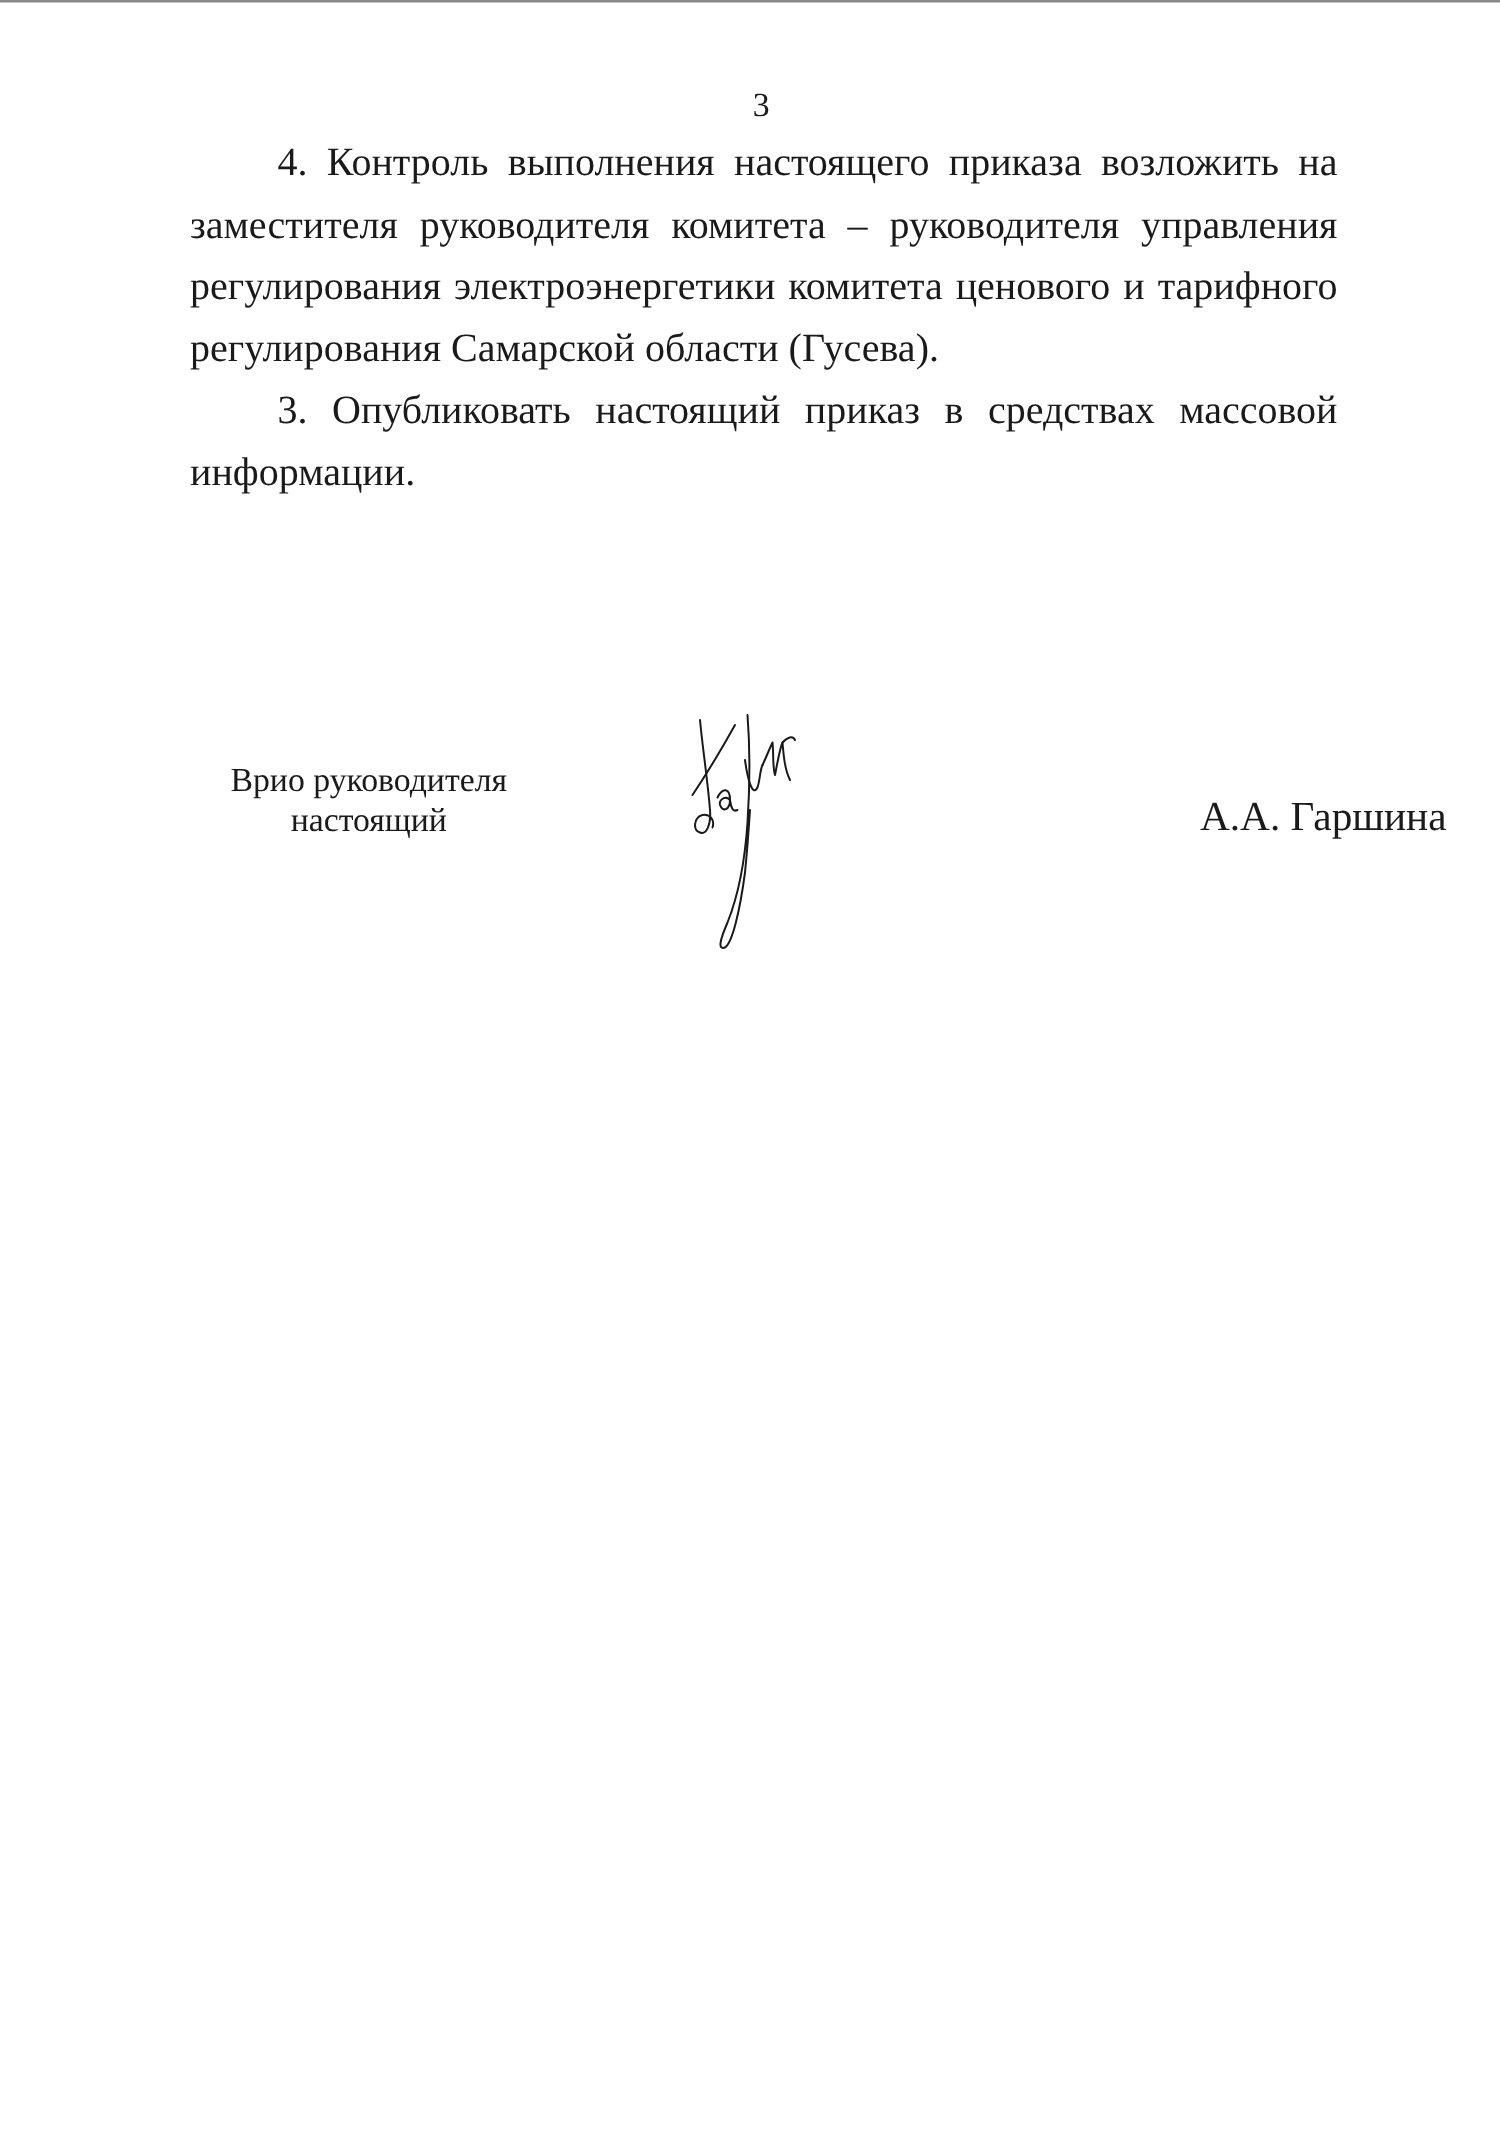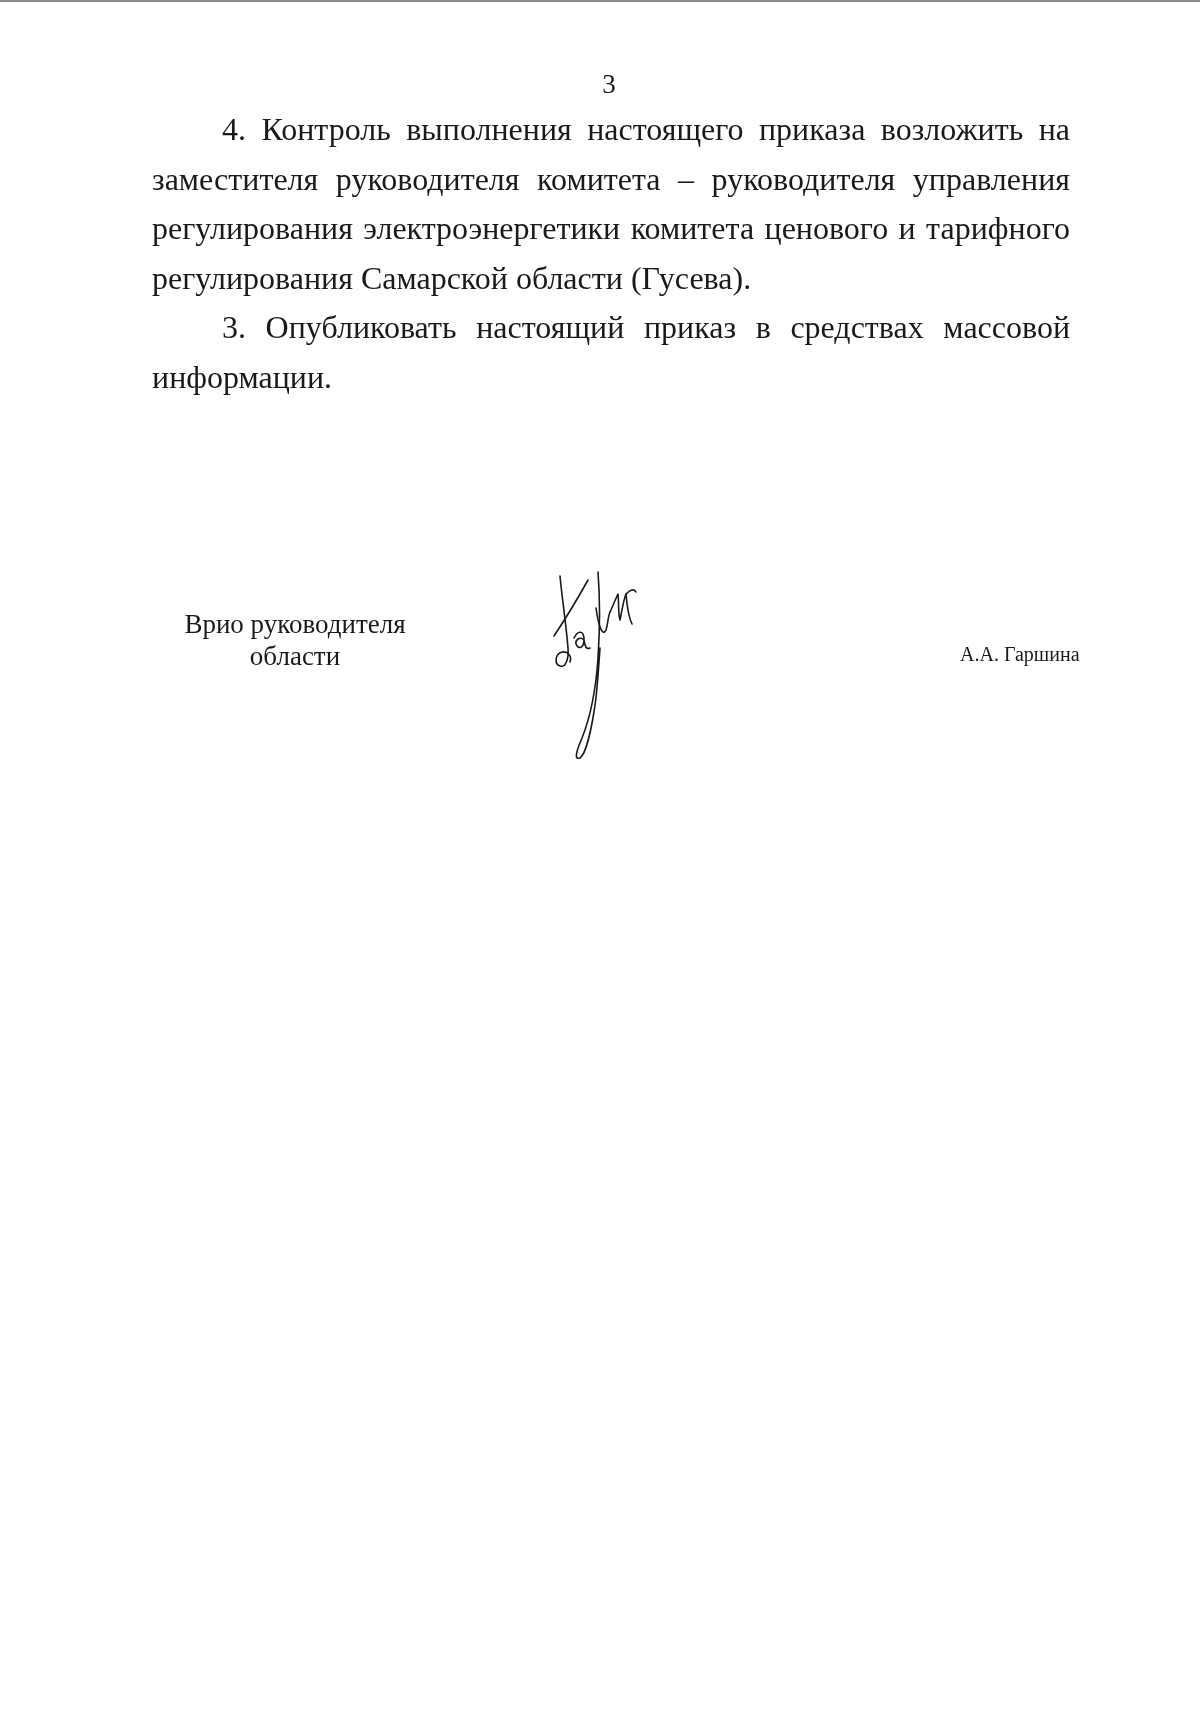--- a/index.html
+++ b/index.html
@@ -30,39 +30,39 @@
     .sign-position {
       position: absolute; left: 170px; width: 250px; top: 608px;
       text-align: center; font-size: 27px; line-height: 32px;
     }
     .sign-position span { display: block; }
     .signature {
       position: absolute; left: 548px; top: 568px; width: 95px; height: 195px;
     }
     .signer-name {
       position: absolute; left: 960px; width: 190px; top: 638px;
-      font-size: 20px; line-height: 32px; white-space: nowrap;
+      font-size: 33px; line-height: 32px; white-space: nowrap;
     }
   </style>
 </head>
 <body>
 
 <div class="top-rule"></div>
 
 <div class="page-number">3</div>
 
 <div class="body-text">
   <p class="para">4. Контроль выполнения настоящего приказа возложить на заместителя руководителя комитета – руководителя управления регулирования электроэнергетики комитета ценового и тарифного регулирования Самарской области (Гусева).</p>
   <p class="para">3. Опубликовать настоящий приказ в средствах массовой информации.</p>
 </div>
 
 <div class="sign-block">
   <div class="sign-position">
     <span>Врио руководителя</span>
-    <span>области</span>
+    <span>настоящий</span>
   </div>
 
   <svg class="signature" viewBox="0 0 95 195" fill="none" stroke="#1a1a1a" stroke-width="1.6" stroke-linecap="round" stroke-linejoin="round">
 
     <path d="M12 8 C 14 30, 18 55, 20 80 C 21 92, 17 100, 12 98 C 6 96, 7 86, 14 84 C 20 83, 24 88, 22 94"></path>
     <path d="M40 12 C 30 30, 18 50, 6 68"></path>
 
     <path d="M26 70 C 30 62, 36 62, 36 72 C 36 80, 30 82, 28 76 C 27 72, 32 68, 36 72 C 37 78, 38 82, 42 80"></path>
 
     <path d="M50 4 C 52 30, 52 60, 50 90 C 48 120, 42 150, 34 170 C 28 184, 26 192, 32 190 C 38 186, 44 160, 48 130 C 50 110, 51 95, 52 80"></path>

